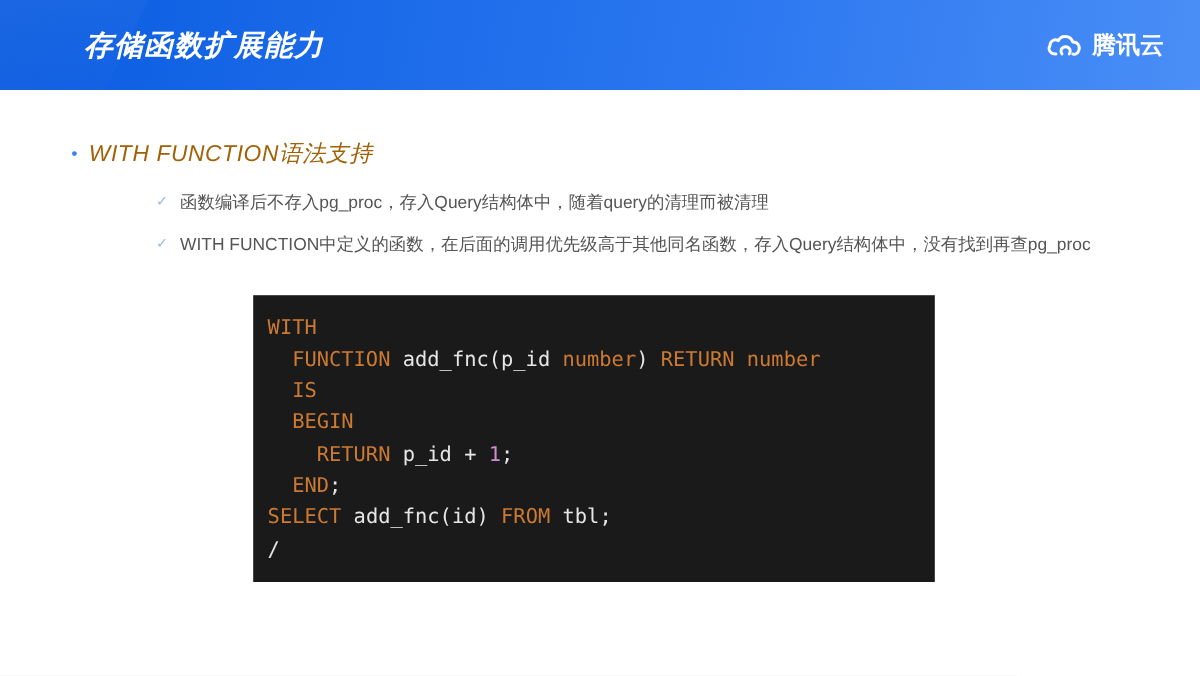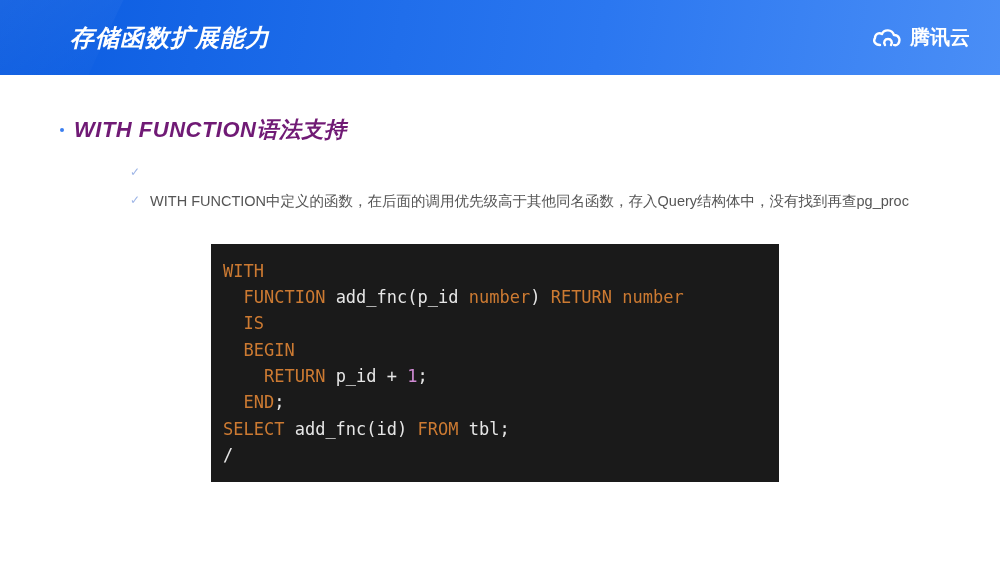--- a/index.html
+++ b/index.html
@@ -41,23 +41,23 @@
   .brand-icon svg { display: block; }
   .content {
     background: #fff;
     margin: 0;
     padding: 40px 70px 20px 60px;
     height: calc(563px - 75px);
   }
   .section-row { display: flex; align-items: center; gap: 10px; margin-bottom: 16px; }
   .dot { width: 4px; height: 4px; border-radius: 50%; background: #3b7ff0; }
   .section-title {
-    color: #701a75;
-    font-size: 22px;
-    font-weight: 700;
+    color: #a16207;
+    font-size: 19px;
+    font-weight: 400;
     font-style: italic;
     letter-spacing: 0.5px;
   }
   .bullets { margin-left: 70px; }
   .bullet-row { display: flex; align-items: flex-start; gap: 10px; margin-bottom: 10px; }
   .check {
     color: #9fb6e7;
     font-size: 12px;
     margin-top: 4px;
     flex-shrink: 0;
@@ -103,20 +103,21 @@
 <div class="content">
 
   <div class="section-row">
     <span class="dot"></span>
     <span class="section-title">WITH FUNCTION语法支持</span>
   </div>
 
   <div class="bullets">
     <div class="bullet-row">
       <span class="check">✓</span>
+      <span class="bullet-text">函数编译后不存入pg_proc，存入Query结构体中，随着query的清理而被清理</span>
     </div>
     <div class="bullet-row">
       <span class="check">✓</span>
       <span class="bullet-text">WITH FUNCTION中定义的函数，在后面的调用优先级高于其他同名函数，存入Query结构体中，没有找到再查pg_proc</span>
     </div>
   </div>
 
   <div class="code-block"><span class="kw">WITH</span>
   <span class="kw">FUNCTION</span> <span class="fn">add_fnc</span><span>(</span><span>p_id</span> <span class="typ">number</span><span>)</span> <span class="kw">RETURN</span> <span class="typ">number</span>
   <span class="kw">IS</span>

